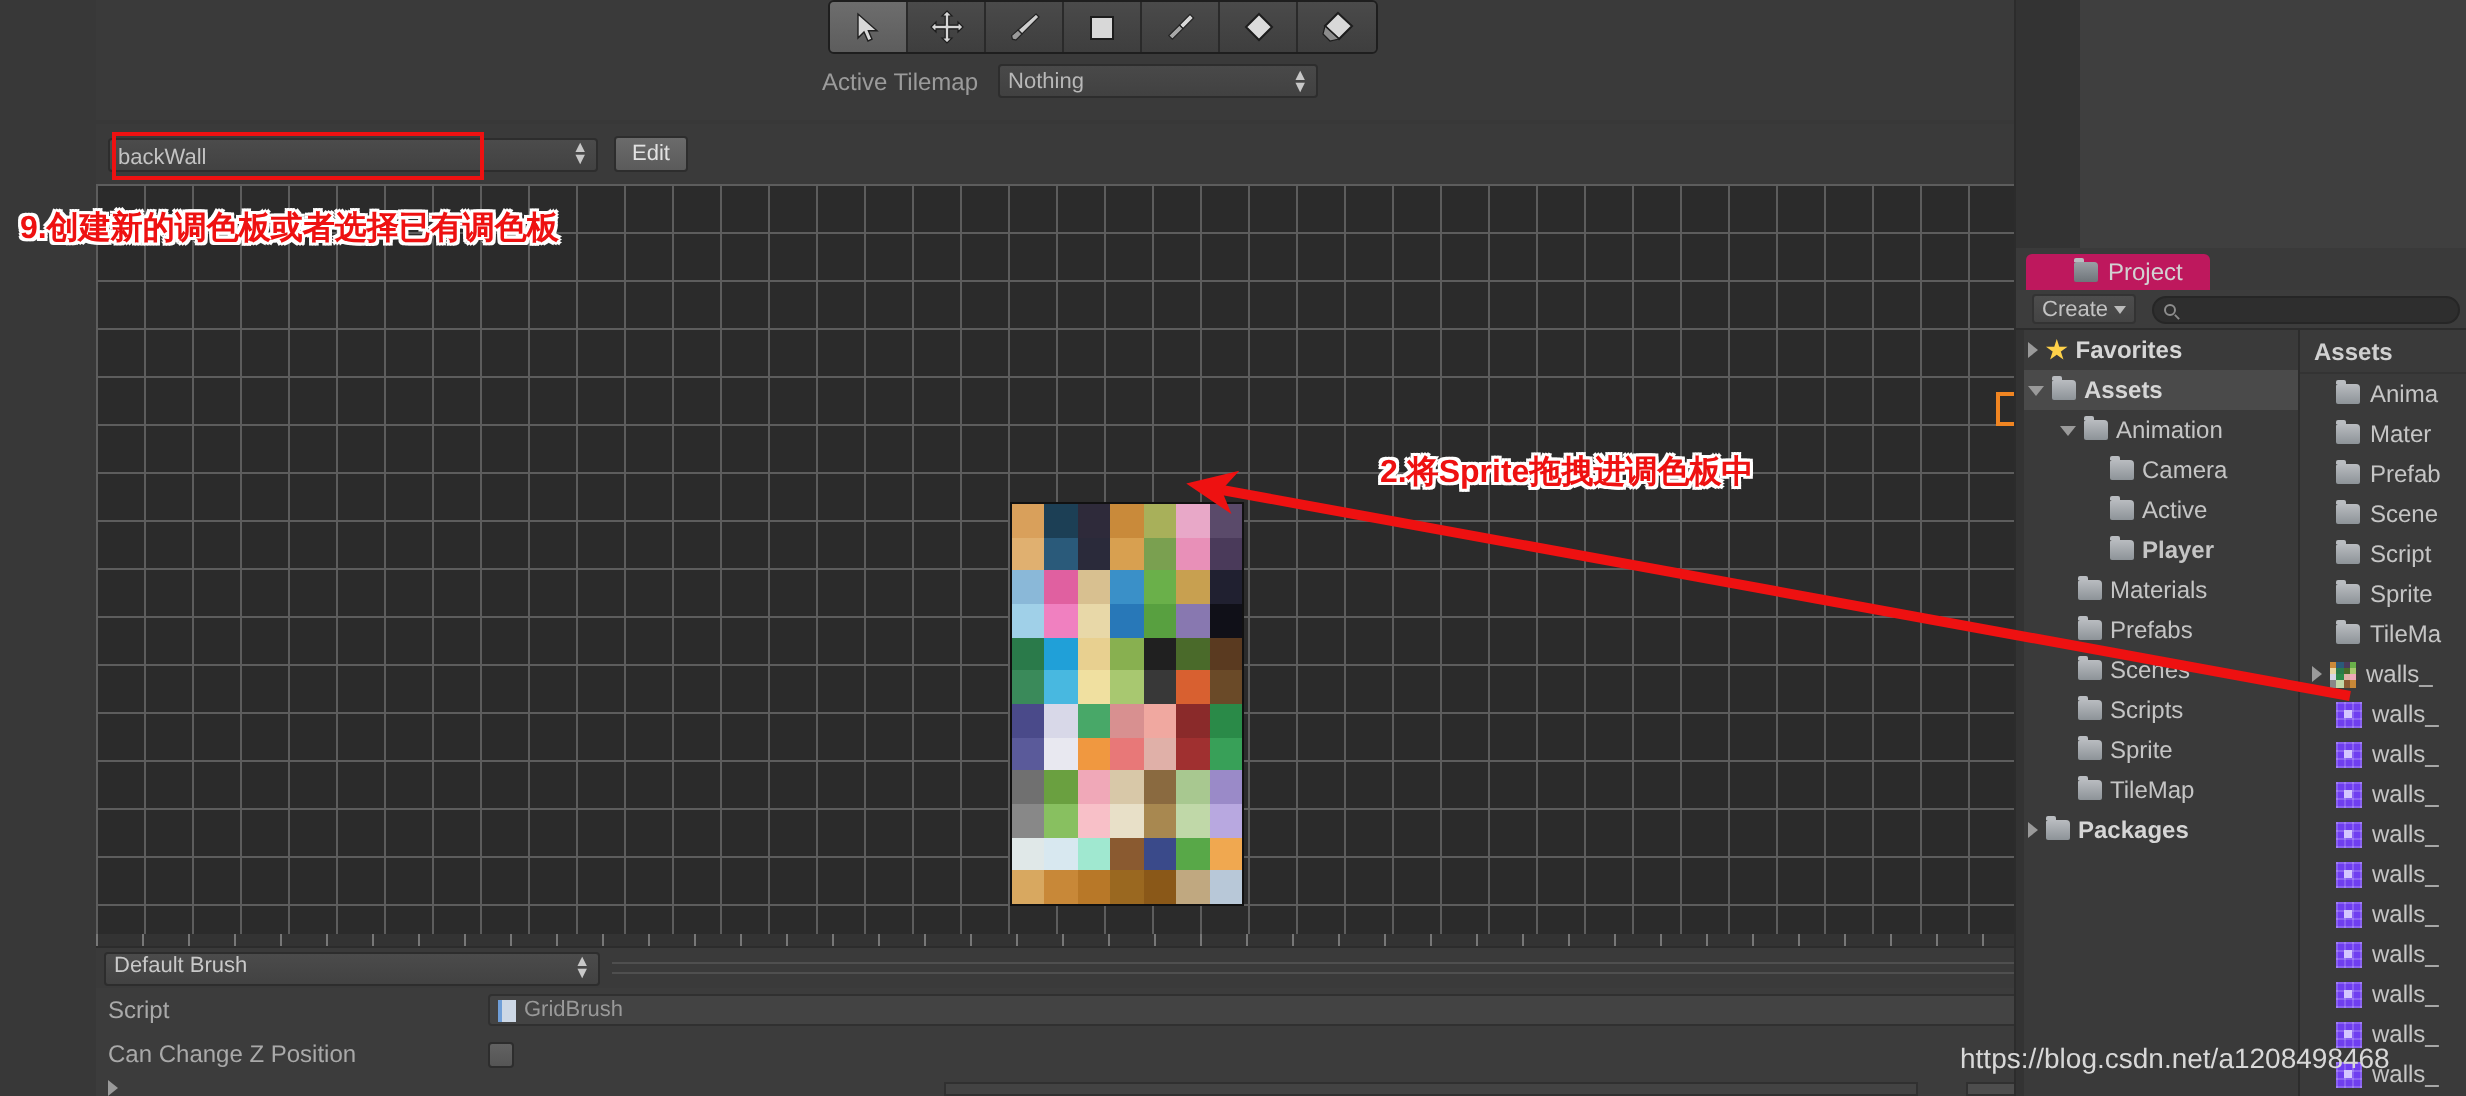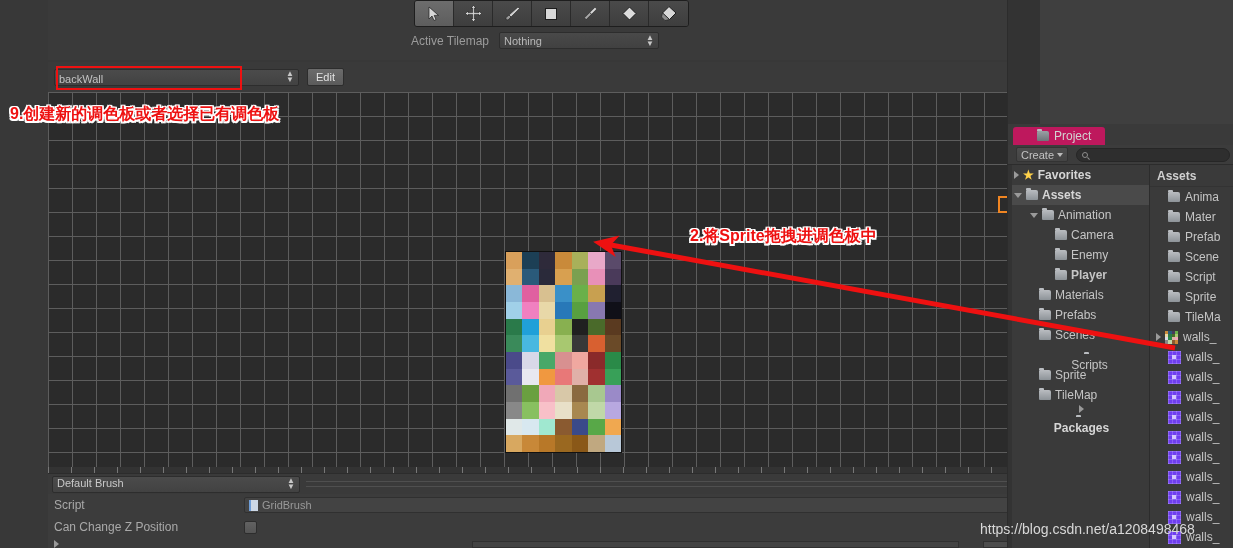--- a/index.html
+++ b/index.html
@@ -684,21 +684,21 @@
               <span>Animation</span>
             </div>
             <div class="tree-row" style="padding-left: 38px;">
               <span class="tri blank"></span>
               <span class="folder-ico"></span>
               <span>Camera</span>
             </div>
             <div class="tree-row" style="padding-left: 38px;">
               <span class="tri blank"></span>
               <span class="folder-ico"></span>
-              <span>Enemy</span>
+              <span>Active</span>
             </div>
             <div class="tree-row" style="padding-left: 38px; font-weight: bold;">
               <span class="tri blank"></span>
               <span class="folder-ico"></span>
               <span>Player</span>
             </div>
             <div class="tree-row" style="padding-left: 22px;">
               <span class="tri blank"></span>
               <span class="folder-ico"></span>
               <span>Materials</span>
@@ -706,36 +706,36 @@
             <div class="tree-row" style="padding-left: 22px;">
               <span class="tri blank"></span>
               <span class="folder-ico"></span>
               <span>Prefabs</span>
             </div>
             <div class="tree-row" style="padding-left: 22px;">
               <span class="tri blank"></span>
               <span class="folder-ico"></span>
               <span>Scenes</span>
             </div>
-            <div class="tree-row" style="padding-left: 22px; flex-direction: column;">
-              <span class="tri blank"></span>
-              <span class="folder-ico"></span>
-              <span>Scripts</span>
-            </div>
             <div class="tree-row" style="padding-left: 22px;">
               <span class="tri blank"></span>
               <span class="folder-ico"></span>
-              <span>Sprite</span>
+              <span>Scripts</span>
             </div>
             <div class="tree-row" style="padding-left: 22px;">
               <span class="tri blank"></span>
               <span class="folder-ico"></span>
+              <span>Sprite</span>
+            </div>
+            <div class="tree-row" style="padding-left: 22px;">
+              <span class="tri blank"></span>
+              <span class="folder-ico"></span>
               <span>TileMap</span>
             </div>
-            <div class="tree-row bold" style="padding-left: 6px; flex-direction: column;">
+            <div class="tree-row bold" style="padding-left: 6px;">
               <span class="tri"></span>
               <span class="folder-ico"></span>
               <span>Packages</span>
             </div>
           </div>
       </div>
       <div id="list-col">
         <div id="list-header">Assets</div>
         <div id="list-rows">
             <div class="list-row">

